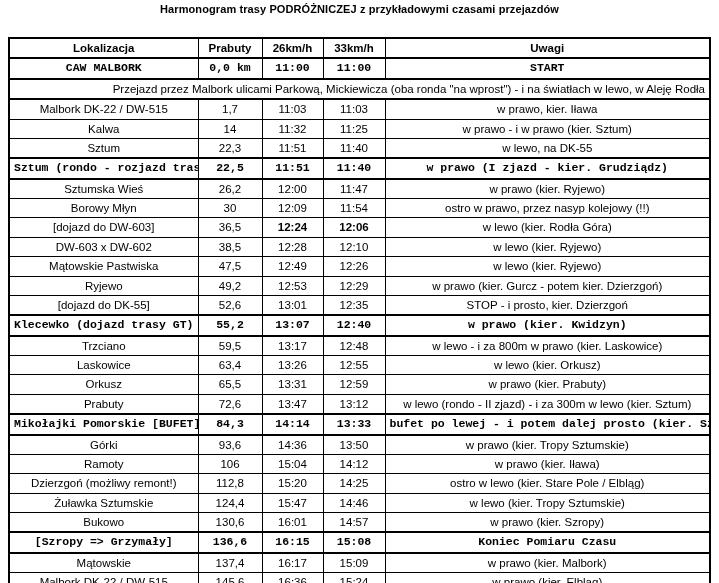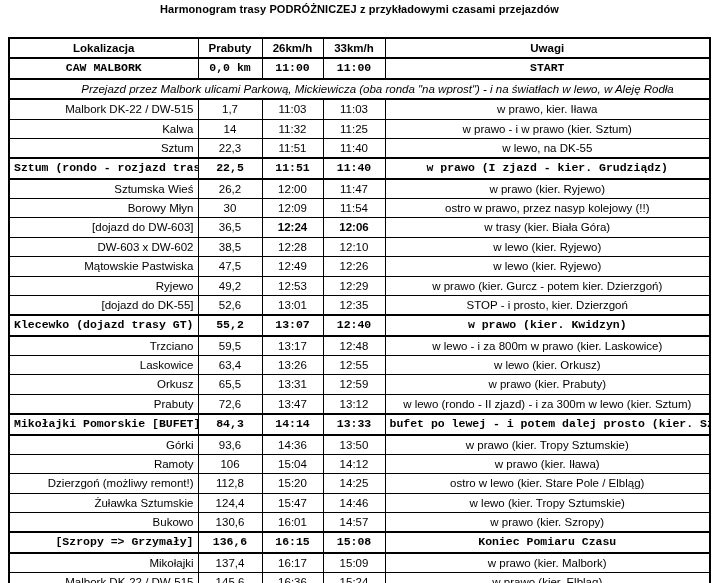--- a/index.html
+++ b/index.html
@@ -35,26 +35,25 @@
     height: 13px;
     overflow: hidden;
     white-space: nowrap;
   }
   thead th { font-weight: bold; margin-top: 24px; }
   
   tr.hl th, tr.hl td {
     border-top-width: 2px;
     border-bottom-width: 2px;
   }
-  td.loc { text-align: right; }
+  td.loc { text-align: center; }
   td.center { text-align: center; }
   tr.em td { font-weight: bold; font-family: Liberation Mono, monospace; }
   tr.note td {
-    font-style: italic;
-    text-align: center;
+    text-align: right;
     padding-left: 40px;
   }
   td.bt { font-weight: bold; margin-top: 8px; }
 </style>
 </head>
 <body>
 
 <div class="page-title">Harmonogram trasy PODRÓŻNICZEJ z przykładowymi czasami przejazdów</div>
 
 <table class="schedule">
@@ -133,21 +132,21 @@
     <td class="num">12:09</td>
     <td class="num">11:54</td>
     <td class="uwagi">ostro w prawo, przez nasyp kolejowy (!!)</td>
   </tr>
 
   <tr>
     <td class="loc">[dojazd do DW-603]</td>
     <td class="num">36,5</td>
     <td class="num bt">12:24</td>
     <td class="num bt">12:06</td>
-    <td class="uwagi">w trasy (kier. Biała Góra)</td>
+    <td class="uwagi">w lewo (kier. Rodła Góra)</td>
   </tr>
 
   <tr>
     <td class="loc">DW-603 x DW-602</td>
     <td class="num">38,5</td>
     <td class="num">12:28</td>
     <td class="num">12:10</td>
     <td class="uwagi">w lewo (kier. Ryjewo)</td>
   </tr>
 
@@ -265,21 +264,21 @@
 
   <tr class="em hl">
     <td class="loc">[Szropy =&gt; Grzymały]</td>
     <td class="num">136,6</td>
     <td class="num">16:15</td>
     <td class="num">15:08</td>
     <td class="uwagi">Koniec Pomiaru Czasu</td>
   </tr>
 
   <tr>
-    <td class="loc">Mikołajki</td>
+    <td class="loc">Mątowskie</td>
     <td class="num">137,4</td>
     <td class="num">16:17</td>
     <td class="num">15:09</td>
     <td class="uwagi">w prawo (kier. Malbork)</td>
   </tr>
 
   <tr>
     <td class="loc">Malbork DK-22 / DW-515</td>
     <td class="num">145,6</td>
     <td class="num">16:36</td>

